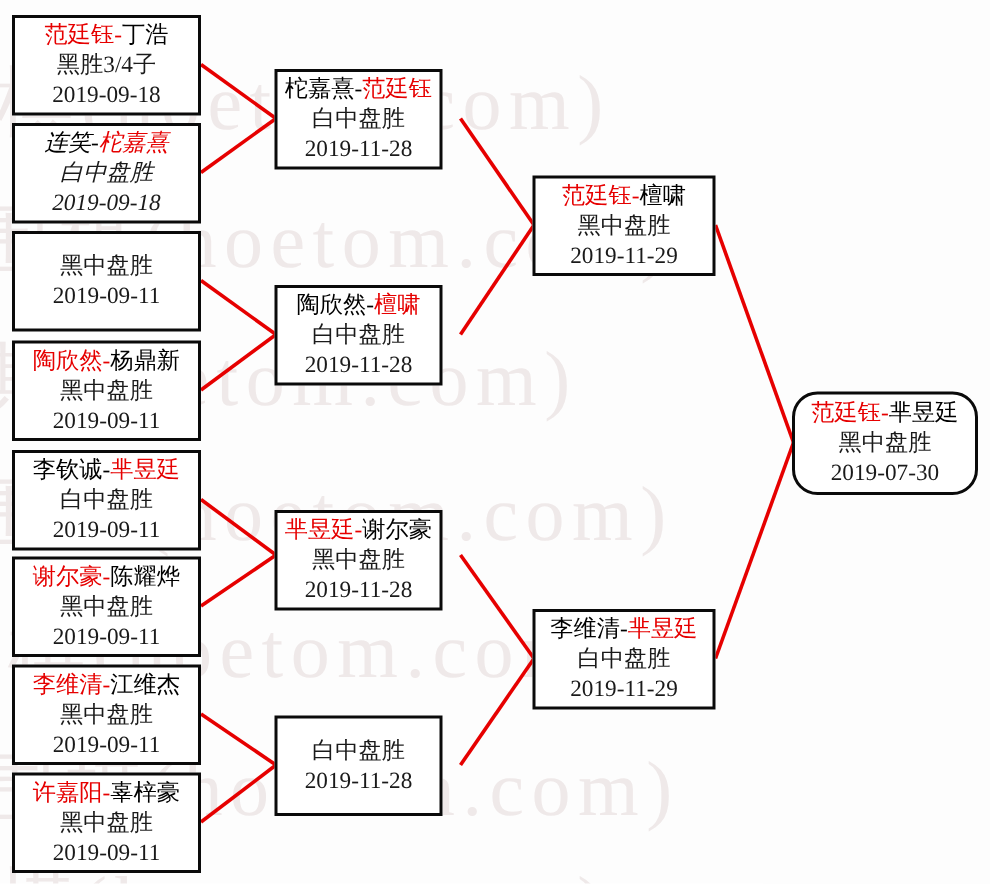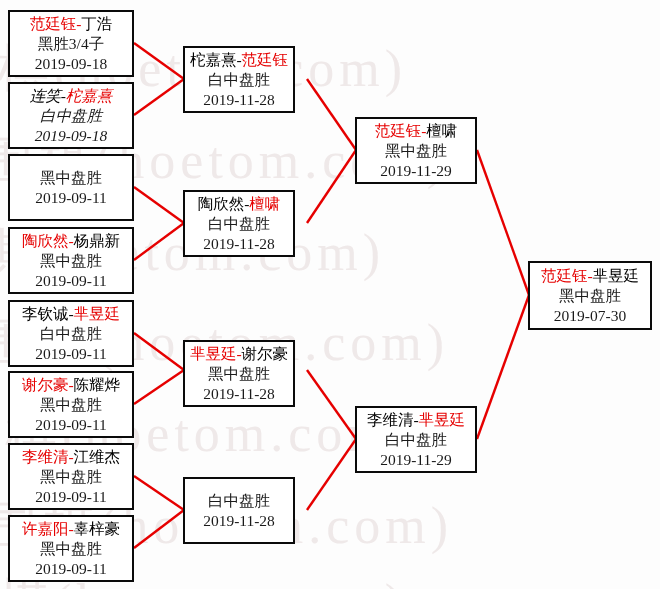--- a/index.html
+++ b/index.html
@@ -28,21 +28,21 @@
   
   .box{
     position:absolute;z-index:2;box-sizing:border-box;
     background:#ffffff;border:2px solid #0a0a0a;
     display:flex;flex-direction:column;justify-content:center;
     text-align:center;font-size:15.5px;line-height:20px;color:#1a1a1a;
   }
   .c1{left:8px;width:126px;height:67px;}
   .c2{left:183px;width:112px;height:67px;}
   .c3{left:355px;width:122px;height:67px;}
-  .c4{left:528px;width:124px;height:69px;}
+  .c4{left:528px;width:124px;height:69px;border-radius:17px;}
   .r1m1{top:10px;}  .r1m2{top:82px;font-style:italic;}  .r1m3{top:154px;} .r1m4{top:227px;}
   .r1m5{top:300px;} .r1m6{top:371px;} .r1m7{top:443px;} .r1m8{top:515px;}
   .r2m1{top:46px;}  .r2m2{top:190px;} .r2m3{top:340px;} .r2m4{top:477px;}
   .sf1{top:117px;}  .sf2{top:406px;}
   .fin{top:261px;}
 </style>
 </head>
 <body>
 
 <div id="canvas">

